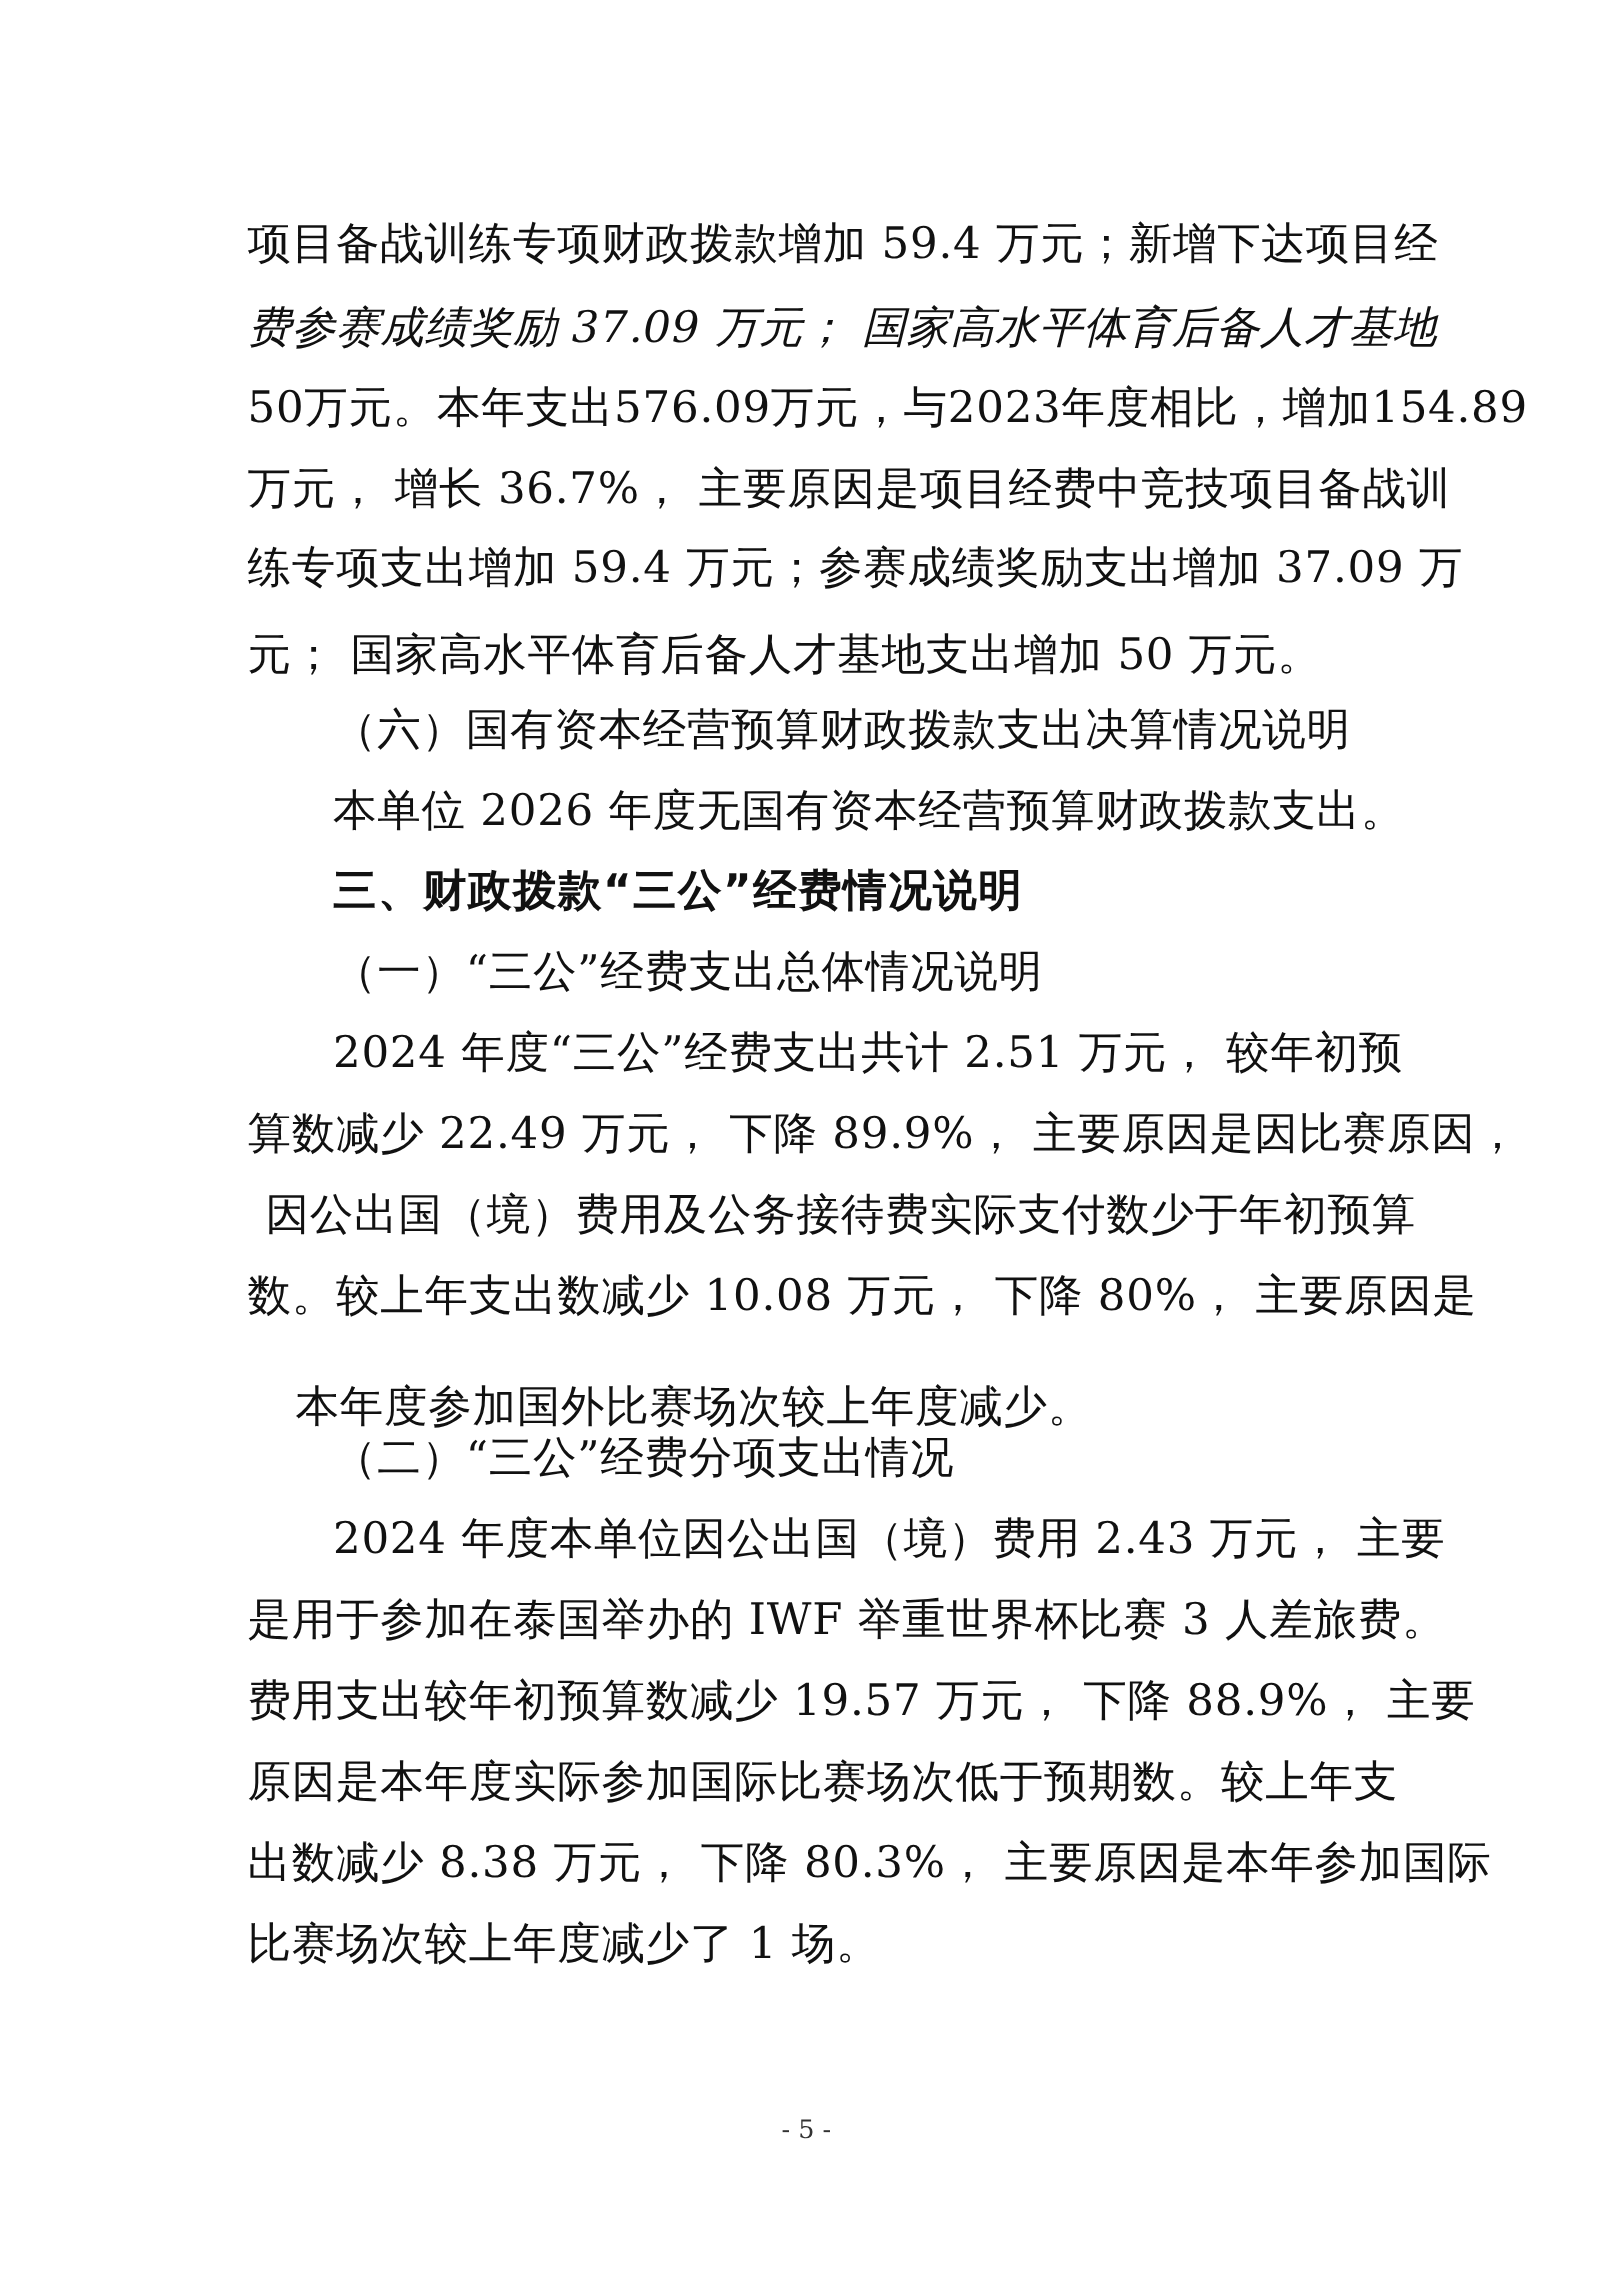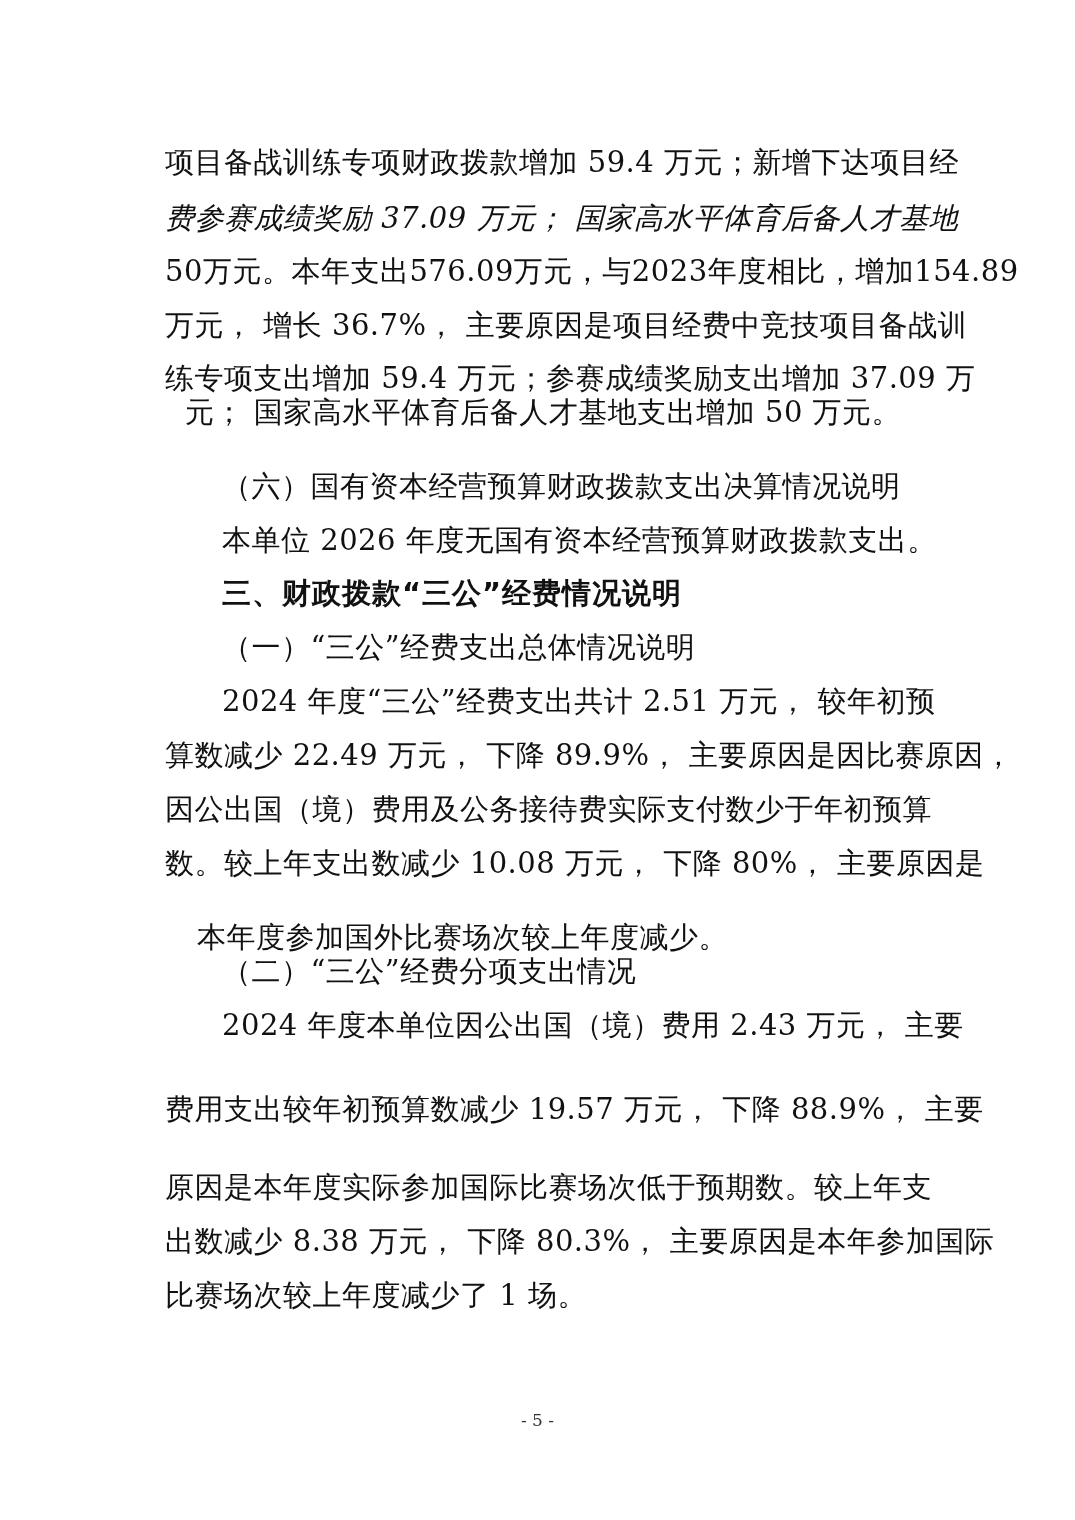--- a/index.html
+++ b/index.html
@@ -61,39 +61,40 @@
 </head>
 <body>
 
 <div class="page">
 
   <div class="line" style="top:142px;">项目备战训练专项财政拨款增加 59.4 万元；新增下达项目经</div>
   <div class="line" style="top:198px;font-style:italic;">费参赛成绩奖励 37.09 万元； 国家高水平体育后备人才基地</div>
   <div class="line" style="top:251px;">50万元。本年支出576.09万元，与2023年度相比，增加154.89</div>
   <div class="line" style="top:305px;">万元， 增长 36.7%， 主要原因是项目经费中竞技项目备战训</div>
   <div class="line" style="top:358px;">练专项支出增加 59.4 万元；参赛成绩奖励支出增加 37.09 万</div>
-  <div class="line last" style="top:392px;margin-left:20px;">元； 国家高水平体育后备人才基地支出增加 50 万元。</div>
+  <div class="line last" style="top:416px;">元； 国家高水平体育后备人才基地支出增加 50 万元。</div>
 
   <div class="line indent last" style="top:466px;">（六）国有资本经营预算财政拨款支出决算情况说明</div>
 
   <div class="line indent last" style="top:520px;">本单位 2026 年度无国有资本经营预算财政拨款支出。</div>
 
   <div class="line indent last" style="top:627px;">（一）“三公”经费支出总体情况说明</div>
 
   <div class="line indent last heading-bold" style="top:573px;">三、财政拨款“三公”经费情况说明</div>
 
   <div class="line indent" style="top:681px;">2024 年度“三公”经费支出共计 2.51 万元， 较年初预</div>
   <div class="line" style="top:735px;">算数减少 22.49 万元， 下降 89.9%， 主要原因是因比赛原因，</div>
-  <div class="line" style="top:789px;">因公出国（境）费用及公务接待费实际支付数少于年初预算</div>
+  <div class="line" style="top:789px;margin-left:12px;">因公出国（境）费用及公务接待费实际支付数少于年初预算</div>
   <div class="line" style="top:843px;">数。较上年支出数减少 10.08 万元， 下降 80%， 主要原因是</div>
   <div class="line last" style="top:917px;margin-left:32px;">本年度参加国外比赛场次较上年度减少。</div>
 
   <div class="line indent last" style="top:951px;">（二）“三公”经费分项支出情况</div>
 
   <div class="line indent" style="top:1005px;">2024 年度本单位因公出国（境）费用 2.43 万元， 主要</div>
-  <div class="line" style="top:1089px;">费用支出较年初预算数减少 19.57 万元， 下降 88.9%， 主要</div>
+  <div class="line" style="top:1059px;">是用于参加在泰国举办的 IWF 举重世界杯比赛 3 人差旅费。</div>
+  <div class="line" style="top:1113px;">费用支出较年初预算数减少 19.57 万元， 下降 88.9%， 主要</div>
   <div class="line" style="top:1167px;">原因是本年度实际参加国际比赛场次低于预期数。较上年支</div>
   <div class="line" style="top:1221px;">出数减少 8.38 万元， 下降 80.3%， 主要原因是本年参加国际</div>
   <div class="line last" style="top:1275px;">比赛场次较上年度减少了 1 场。</div>
 
   <div class="page-number">- 5 -</div>
 
 </div>
 
 </body></html>

